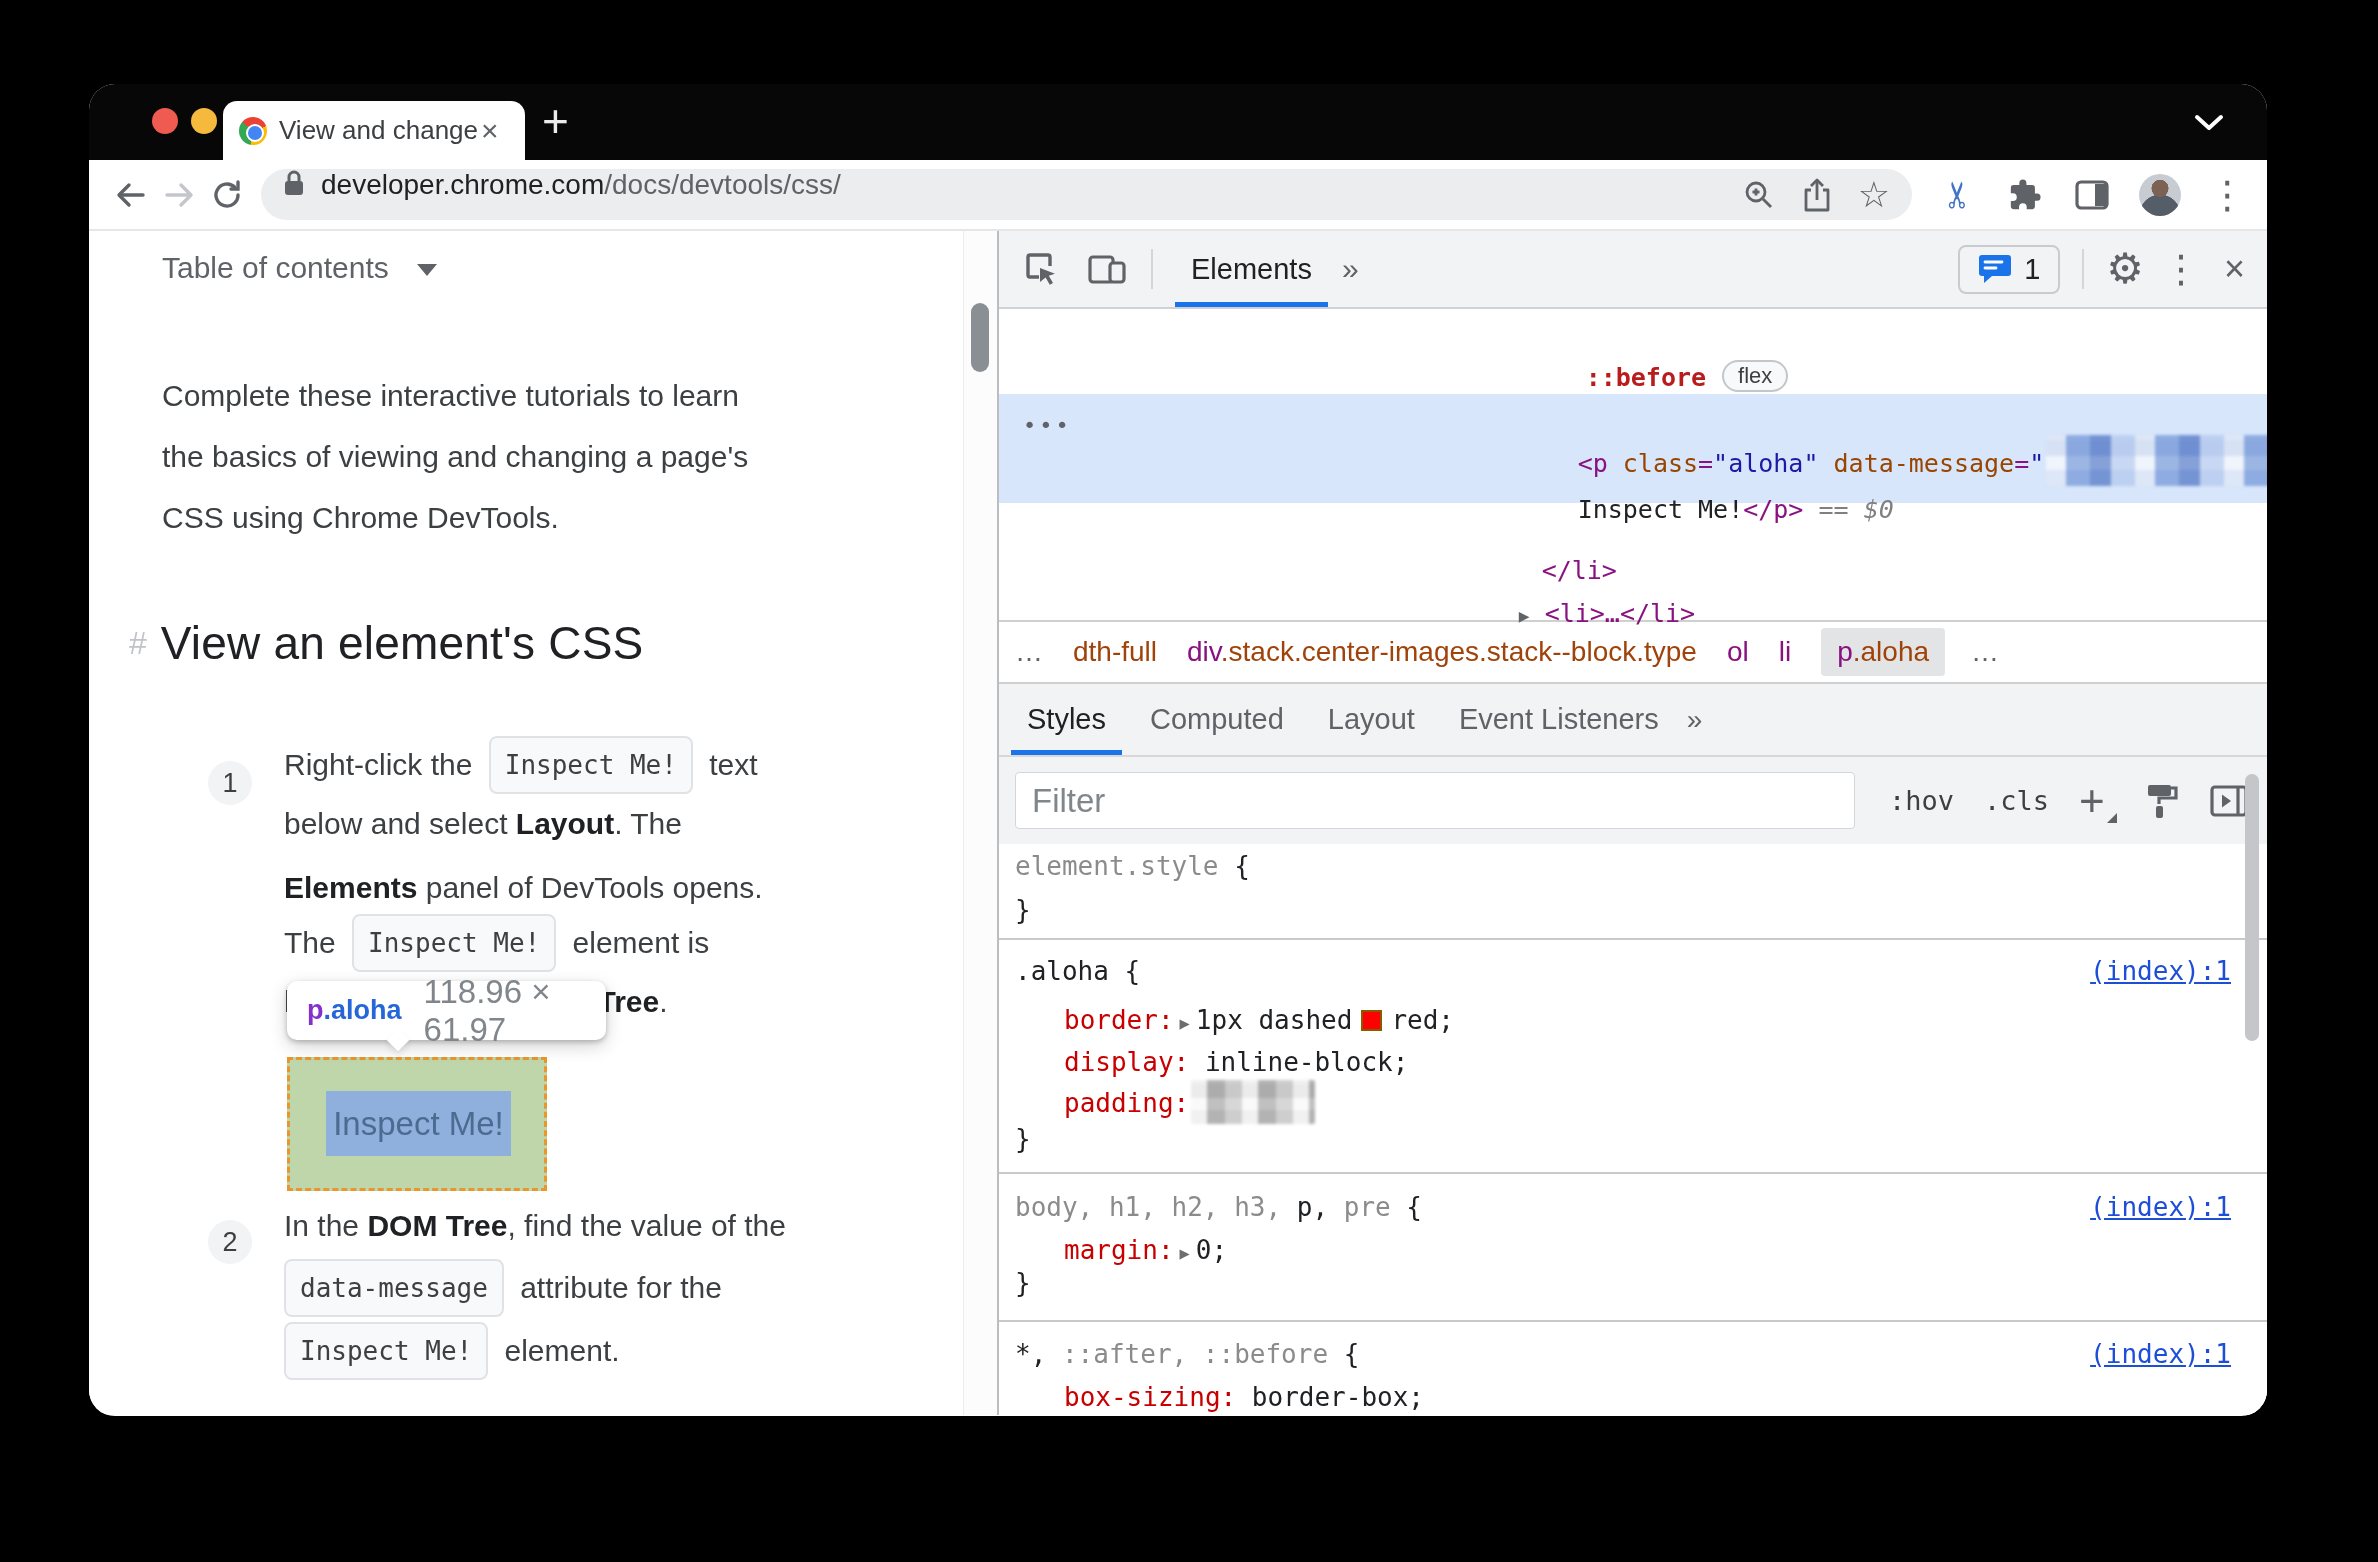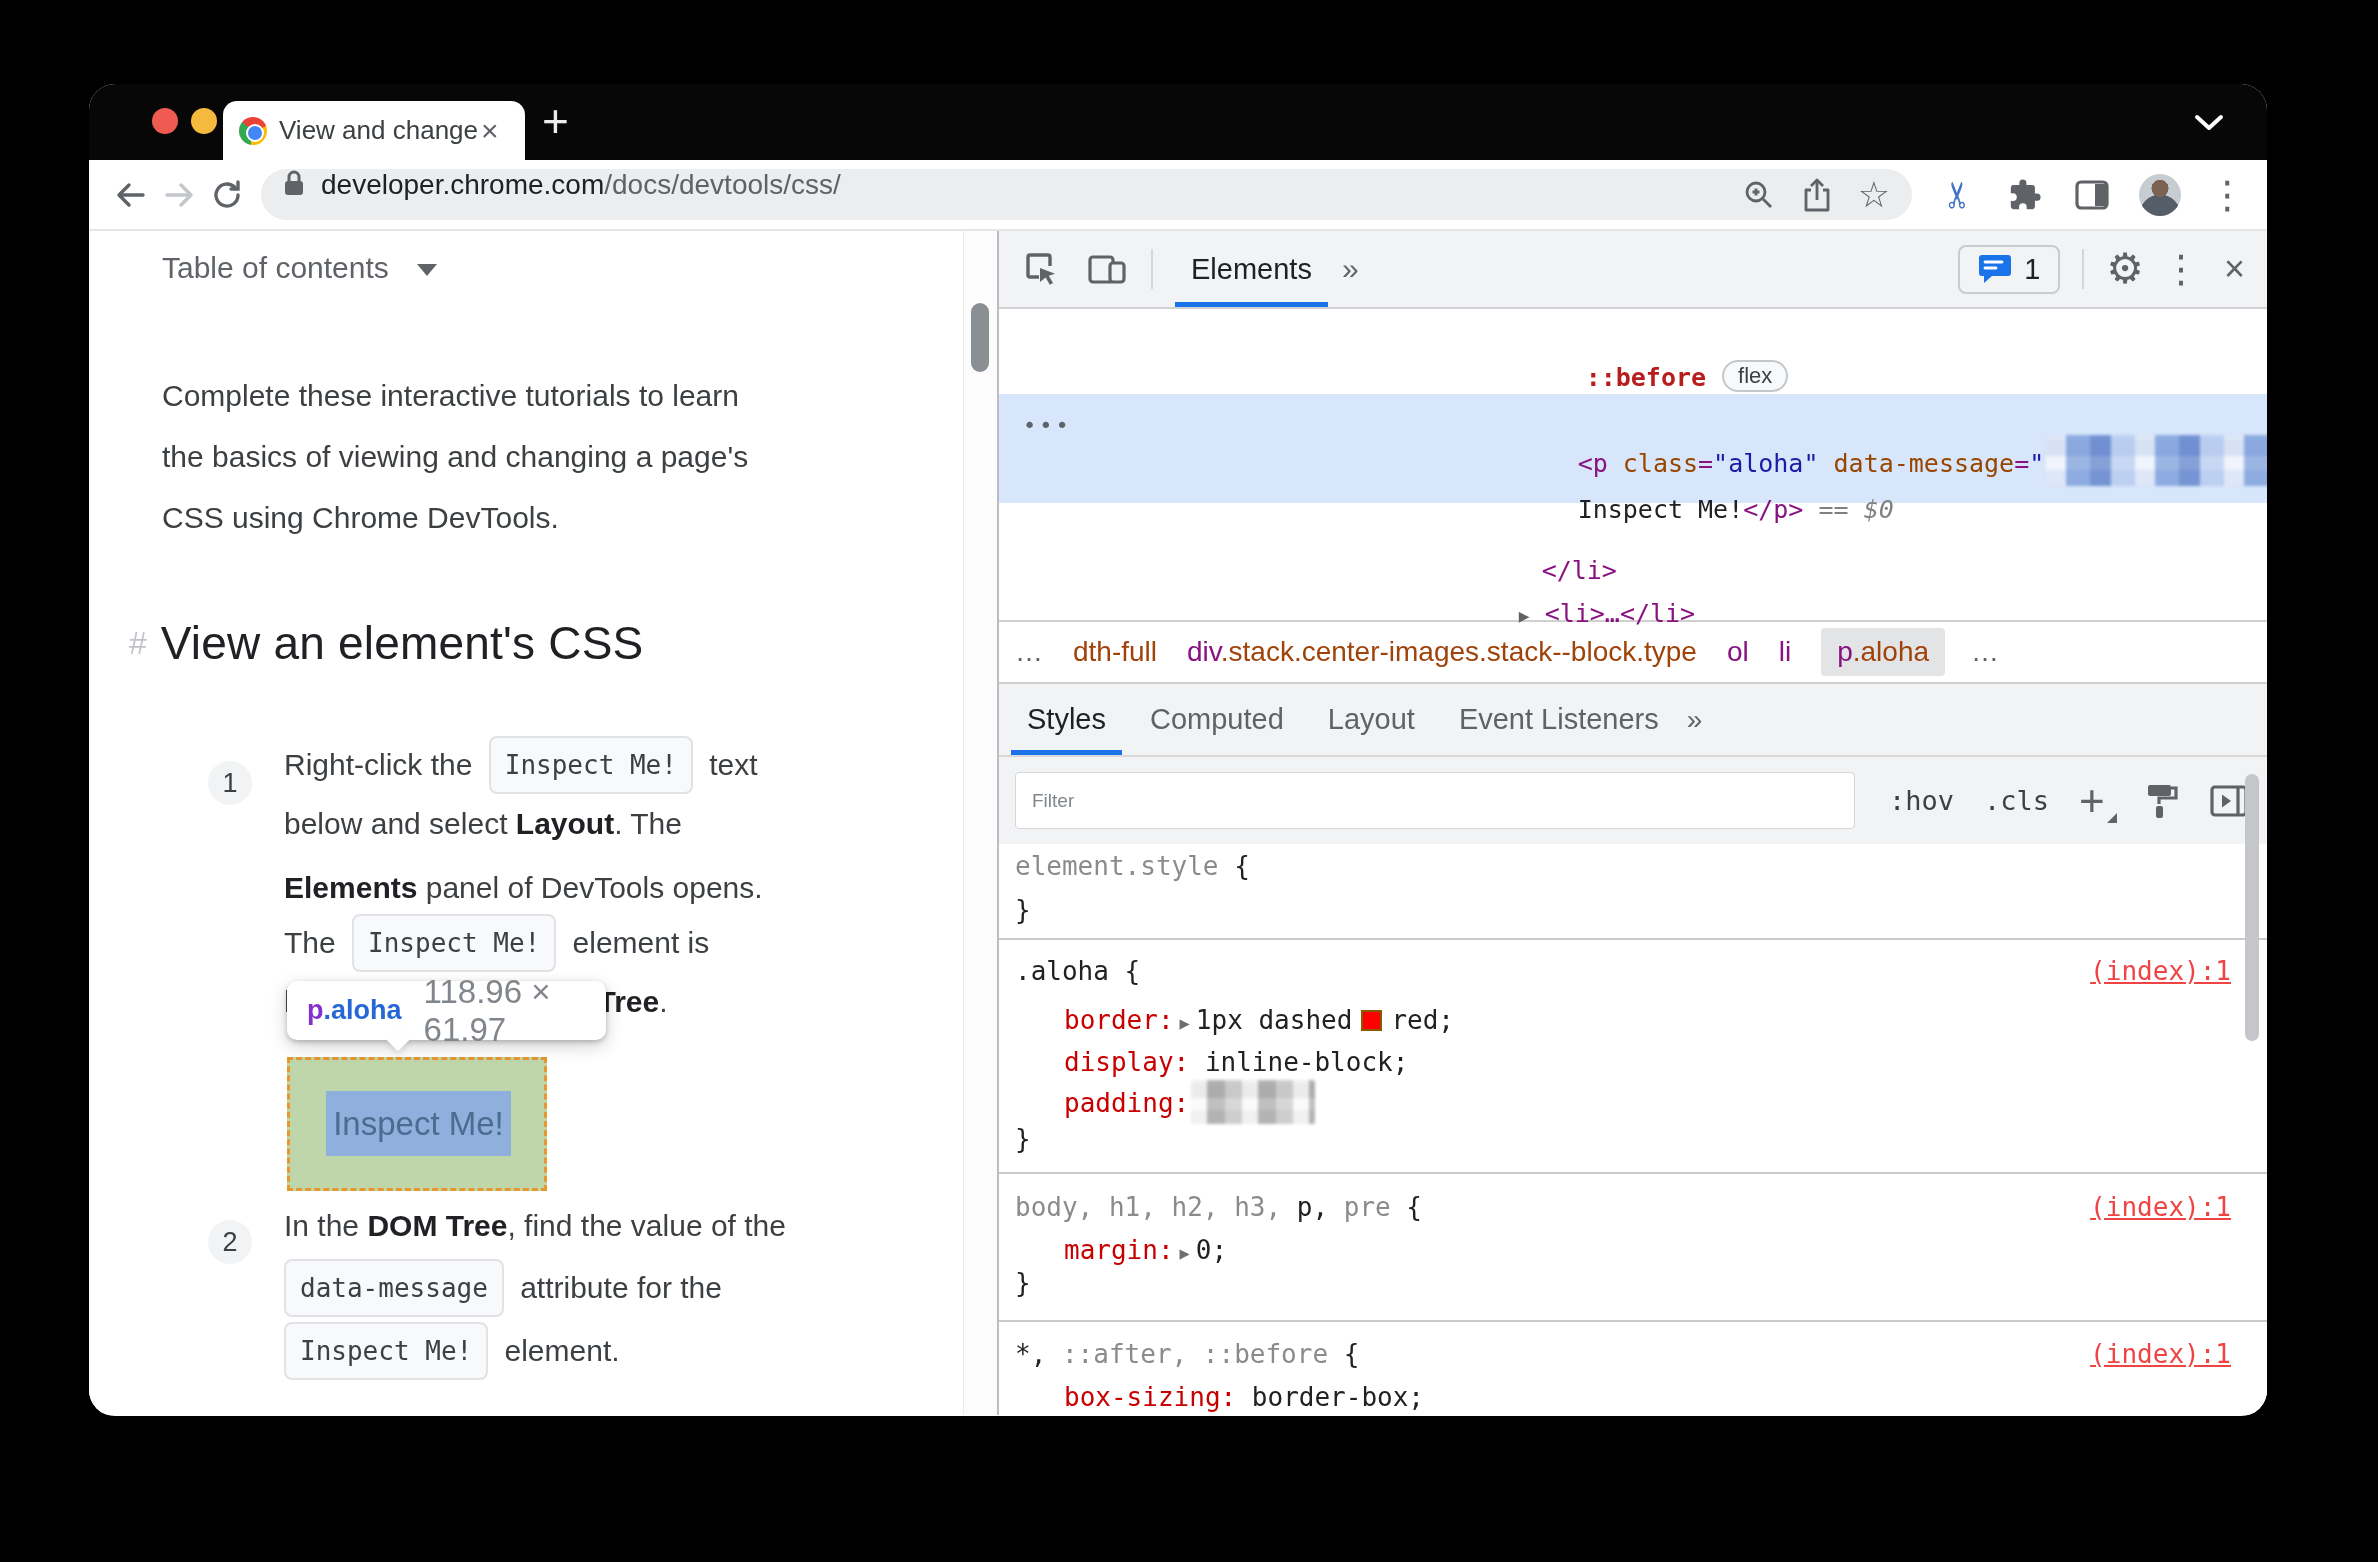--- a/index.html
+++ b/index.html
@@ -145,37 +145,37 @@
   .stab { position:relative; height:100%; display:flex; align-items:center; padding:0 22px;
           font-size:29px; color:#5f6368; }
   .stab.active { color:#202124; }
   .stab.active .ul { position:absolute; left:6px; right:6px; bottom:0; height:5px; background:#1a73e8; }
   .stab-more { font-size:28px; color:#5f6368; margin-left:6px; }
 
   
   .filter-row { height:89px; background:#f2f3f5; border-top:2px solid #d8d8d8;
                 display:flex; align-items:center; padding:0 16px; }
   .filter-input { width:840px; height:57px; background:#fff; border:1px solid #d4d6d9; border-radius:4px;
-                  font-size:19px; color:#202124; padding:0 16px; outline:none;
+                  font-size:33px; color:#202124; padding:0 16px; outline:none;
                   font-family:"Liberation Sans",sans-serif; }
   .filter-input::placeholder { color:#80868b; }
   .fgroup { display:flex; align-items:center; gap:30px; margin-left:34px; }
   .ftok { font-size:27px; color:#3c4043; font-family:"DejaVu Sans Mono", monospace; }
   .fplus { position:relative; font-size:44px; color:#5f6368; line-height:1; padding-right:8px; }
   .fplus::after { content:""; position:absolute; right:-4px; bottom:0; width:0; height:0;
                   border-left:10px solid transparent; border-bottom:10px solid #5f6368; }
 
   
   .styles { position:relative; flex:1; background:#fff; overflow:hidden;
             font-family:"DejaVu Sans Mono", monospace; font-size:26px; color:#202124; }
   .srow { position:absolute; left:16px; height:44px; line-height:44px; white-space:pre;text-align:right; }
   .srow.prop { left:65px; }
   .propn { color:#c80000; }
   .sep { position:absolute; left:0; right:0; height:2px; background:#c9c9c9; }
-  .slink { position:absolute; right:36px; height:44px; line-height:44px; color:#ef4444;
+  .slink { position:absolute; right:36px; height:44px; line-height:44px; color:#1d4ed8;
            text-decoration:underline; font-size:26px; }
   .exp { color:#6e6e6e; font-size:17px; margin:0 6px; }
   .swatch { display:inline-block; width:21px; height:21px; background:#f00; border:2px solid #8a5a00;
             margin:0 9px -2px 9px; }
   .selgray { color:#8b8b8b; }
   .dt-scrollthumb { position:absolute; right:8px; top:543px; width:14px; height:267px;
                     border-radius:7px; background:#c4c6c9; z-index:6; }
   svg { display:block; }
 </style>
 </head>

